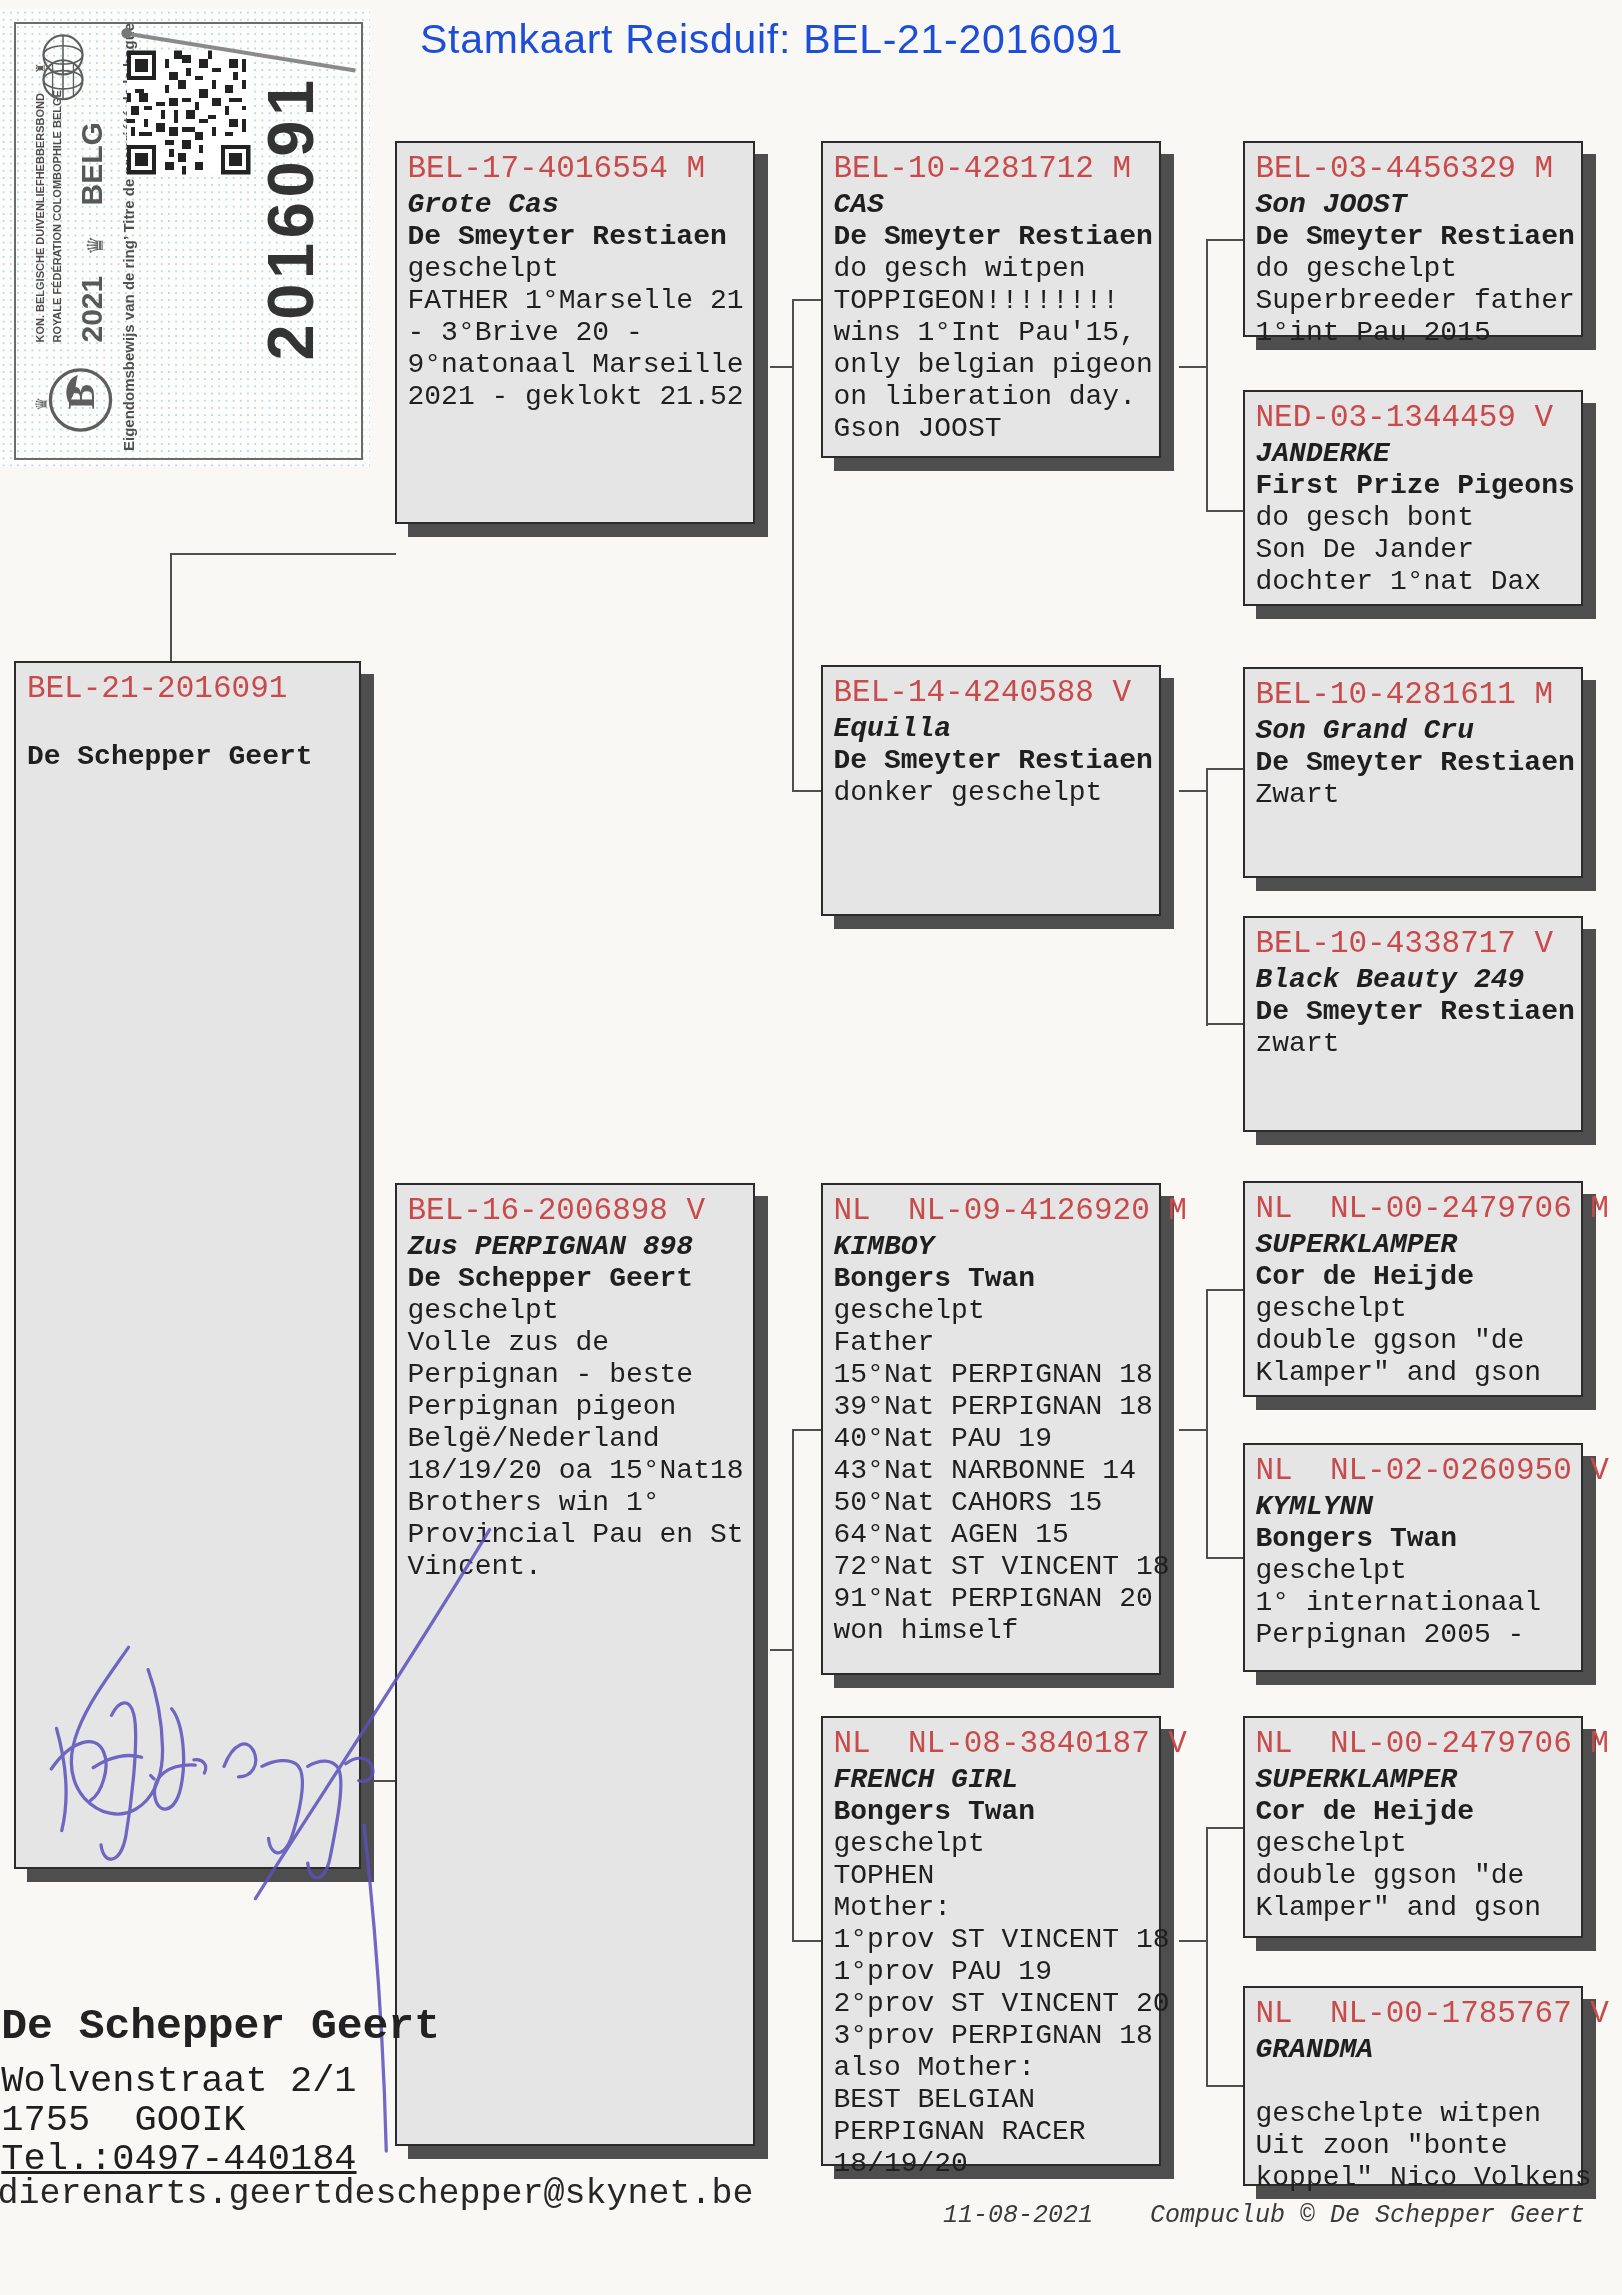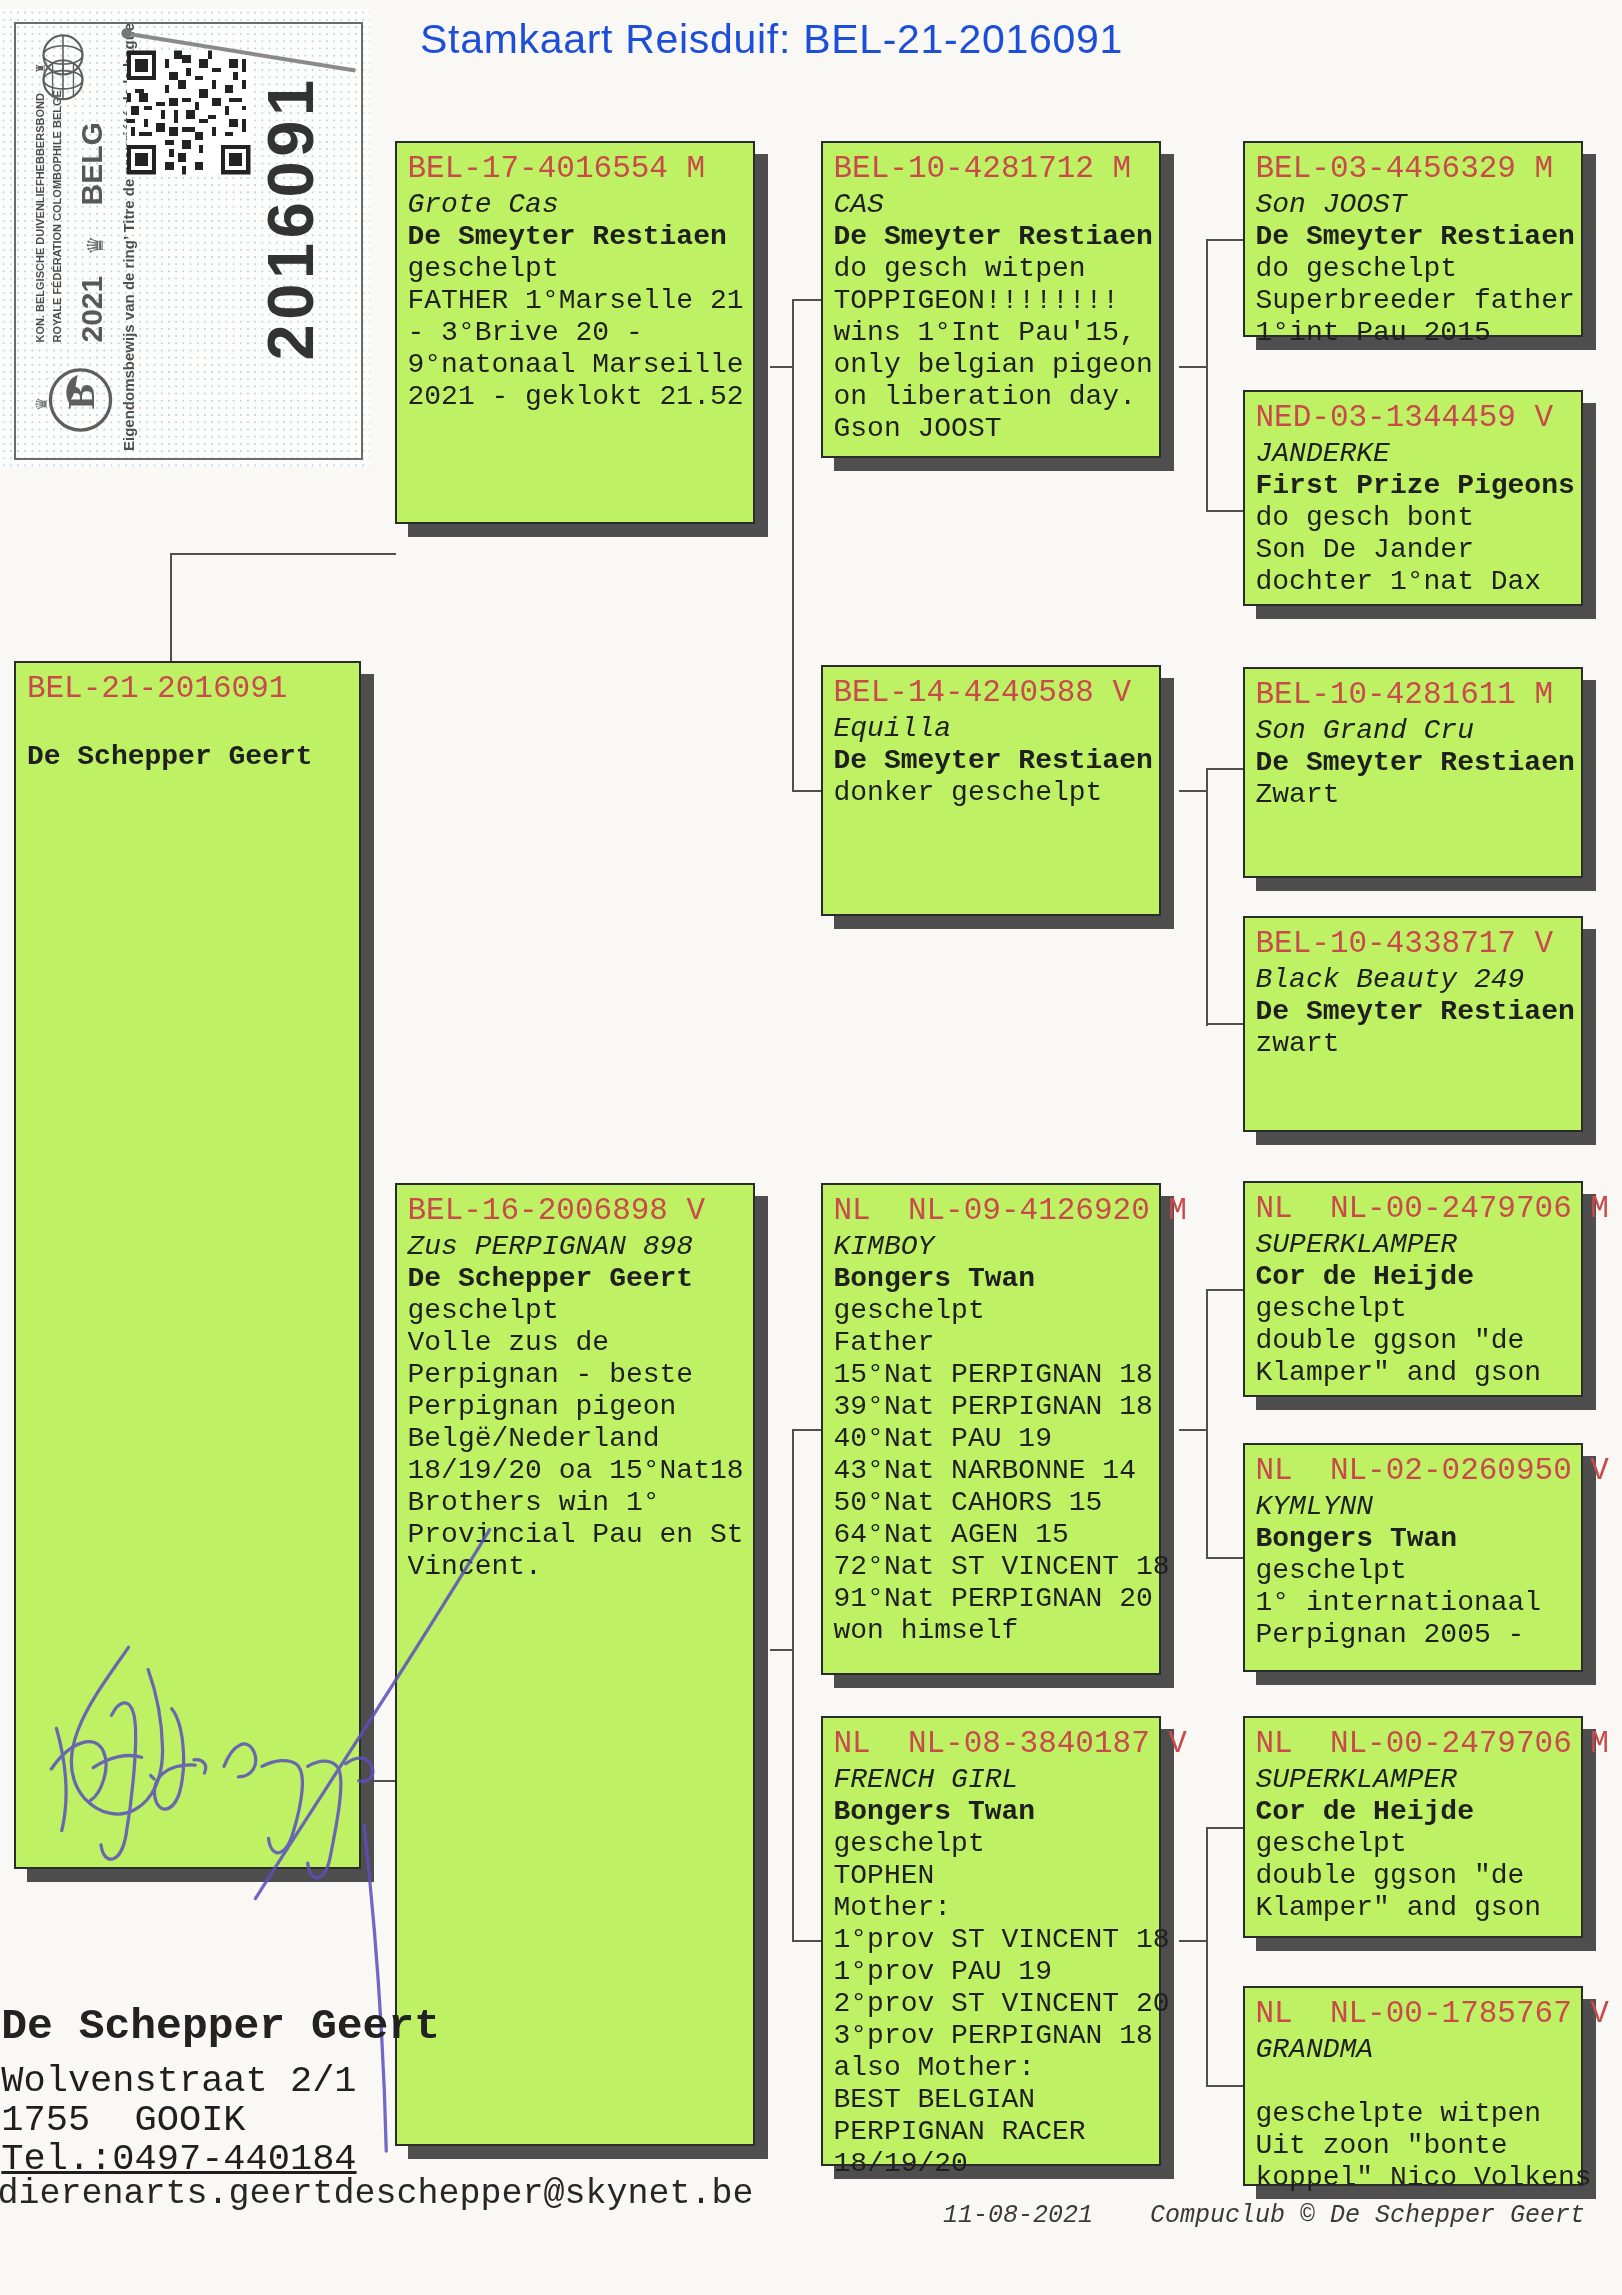--- a/index.html
+++ b/index.html
@@ -24,24 +24,24 @@
   .stown{position:absolute;left:6.5px;top:103px;width:425px;font-family:"Liberation Sans",sans-serif;
          font-size:15px;font-weight:600;color:#4f4f4f;white-space:nowrap;}
   .stnum{position:absolute;left:97px;top:236px;font-family:"Liberation Sans",sans-serif;
          font-size:65px;font-weight:700;letter-spacing:4.6px;color:#333;}
   .stqr{position:absolute;left:283px;top:110px;width:124px;height:124px;}
   .stglobe{position:absolute;left:353px;top:7.9px;width:73px;height:77px;}
   .stblogo{position:absolute;left:17px;top:13px;width:85px;height:85px;}
   .stpin{position:absolute;left:0;top:0;width:434px;height:345px;}
 
   
-  .pbox{position:absolute;background:#bef264;border:2px solid #2b2b2b;box-shadow:13px 13px 0 0 #4e4e4e;
+  .pbox{position:absolute;background:#e5e5e5;border:2px solid #2b2b2b;box-shadow:13px 13px 0 0 #4e4e4e;
         padding:6.5px 10.5px;box-sizing:border-box;font-size:28px;line-height:32px;}
   .ring{color:#c94a4a;font-size:31px;line-height:37px;white-space:pre;margin-bottom:2.6px;}
-  .pname{font-style:italic;font-weight:400;min-height:32px;white-space:pre;}
+  .pname{font-style:italic;font-weight:700;min-height:32px;white-space:pre;}
   .powner{font-weight:700;min-height:32px;white-space:pre;}
   .plines div{white-space:pre;}
 
   .pos-subject{left:14.4px;  top:661px;width:347px;height:1208px;}
   .pos-father {left:395px; top:141px; width:360px;height:383px;}
   .pos-mother {left:395px; top:1183px;width:360px;height:963px;}
   .pos-pgf    {left:821px;top:141px; width:340px;height:317px;}
   .pos-pgm    {left:821px;top:665px;width:340px;height:251px;}
   .pos-mgf    {left:821px;top:1183px;width:340px;height:492px;}
   .pos-mgm    {left:821px;top:1716px;width:340px;height:450px;}

